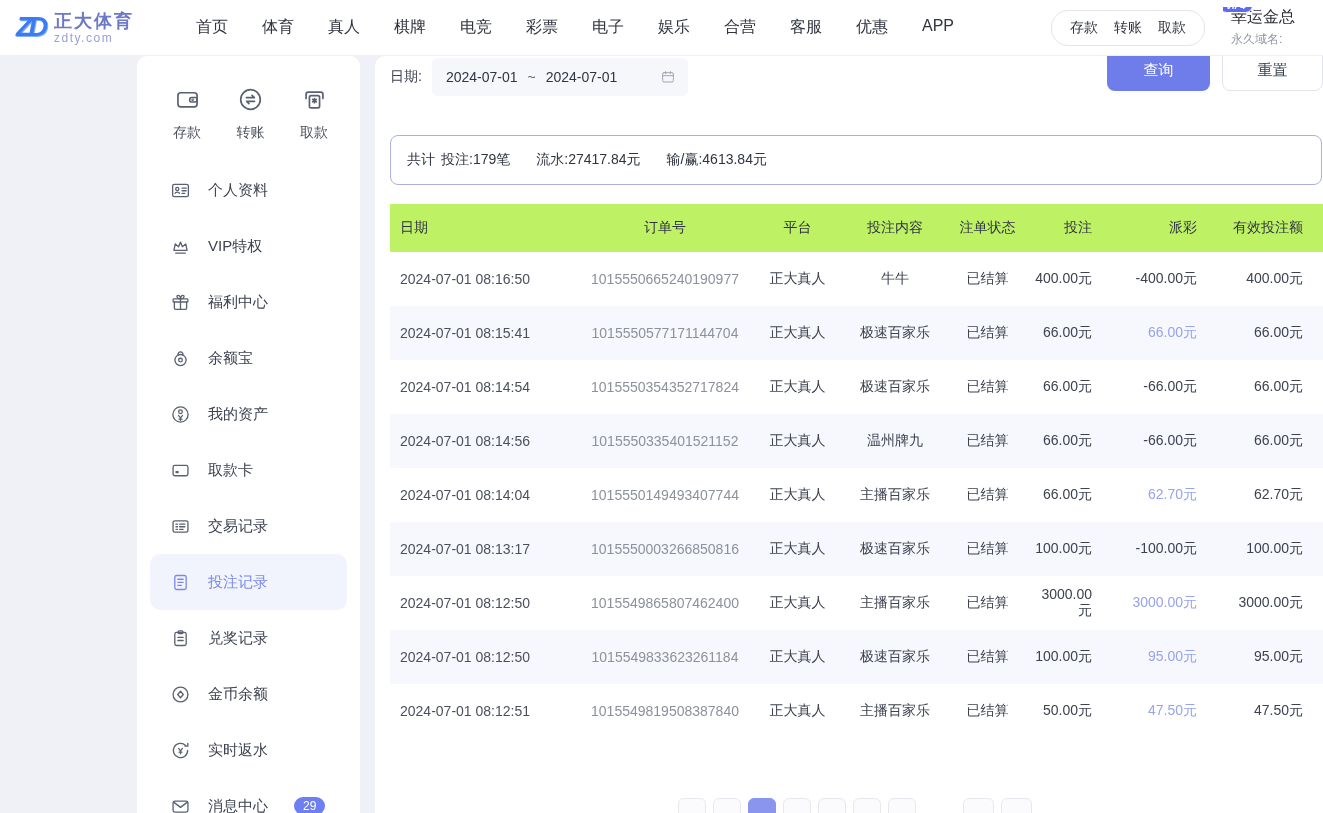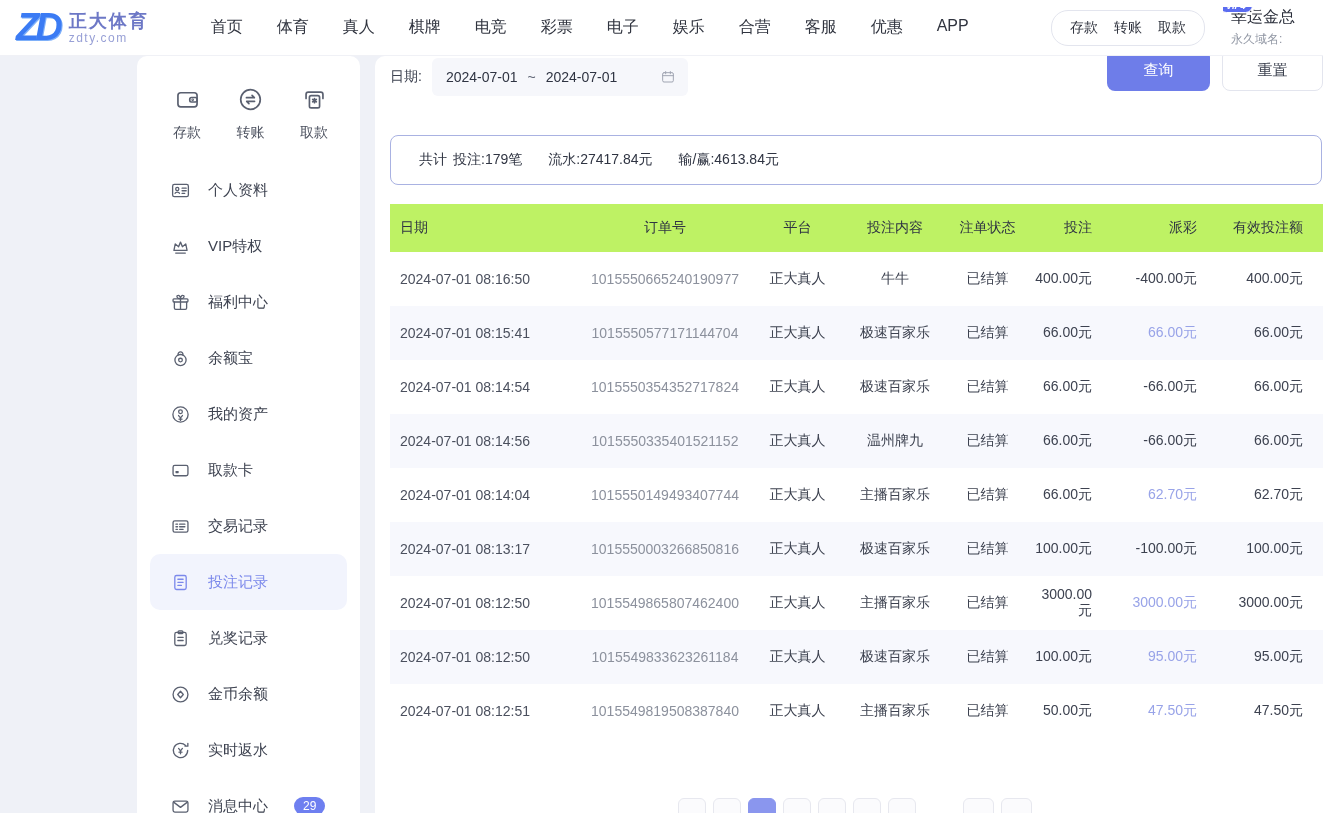--- a/index.html
+++ b/index.html
@@ -3,21 +3,21 @@
 <meta charset="utf-8">
 <style>
   * { margin:0; padding:0; box-sizing:border-box; }
   html,body { width:1323px; height:813px; overflow:hidden; }
   body { background:#eff1f7; font-family:"Liberation Sans","DejaVu Sans",sans-serif; color:#30343f; }
 
   
   .header { position:absolute; top:0; left:0; width:1323px; height:56px; background:#fff;
             border-bottom:1px solid #f0f1f6; display:flex; align-items:center; z-index:5; }
   .logo { display:flex; align-items:center; margin-left:16px; cursor:pointer; }
-  .logo-mark { font-style:italic; font-weight:900; font-size:38px; letter-spacing:-4px;
+  .logo-mark { font-style:italic; font-weight:900; font-size:27px; letter-spacing:-4px;
                color:#3b7bf4; text-shadow:1px 1px 0 #7fb0f9; margin-right:10px; }
   .brand-name { font-size:18px; font-weight:bold; color:#6d78c6; letter-spacing:2px; line-height:20px; }
   .brand-domain { font-size:12px; color:#98a0d6; letter-spacing:1.5px; }
   .nav { display:flex; gap:34px; margin-left:62px; }
   .nav-item { font-size:16px; color:#30343f; cursor:pointer; white-space:nowrap; }
   .wallet-pill { margin-left:auto; display:flex; gap:16px; border:1px solid #e3e5ee; border-radius:17px;
                  padding:8px 18px; font-size:14px; color:#30343f; }
   .wallet-pill span { cursor:pointer; }
   .userbox { display:flex; align-items:flex-start; margin-left:18px; width:100px; overflow:hidden; }
   .avatar-wrap { position:relative; flex:0 0 auto; }
@@ -64,21 +64,21 @@
                  align-items:center; padding:0 3px; }
   .range-seg { font-size:14px; color:#3d4250; padding:7px 15px; border-radius:6px; cursor:pointer; white-space:nowrap; }
   .range-seg.active { background:#fff; box-shadow:0 1px 4px rgba(40,50,90,.10); }
   .filter-btns { margin-left:auto; display:flex; margin-top:-14px; }
   .btn { height:42px; width:103px; border:none; border-radius:8px; font-size:15px; cursor:pointer;
          font-family:inherit; }
   .btn-primary { background:#6e7de9; color:#fff; }
   .btn-ghost { background:#fff; color:#3d4250; border:1px solid #e3e5ee; margin-left:12px; width:101px; }
 
   .summary { position:absolute; top:79px; left:15px; right:1px; height:50px; border:1px solid #a9b2e2;
-             border-radius:8px; display:flex; align-items:center; padding-left:28px; font-size:14px;
+             border-radius:8px; display:flex; align-items:center; padding-left:16px; font-size:14px;
              color:#2f3442; }
   .summary span { margin-right:26px; }
   .summary .s-first { margin-right:6px; }
 
   .bet-table { position:absolute; top:148px; left:15px; border-collapse:collapse; table-layout:fixed;
                width:933px; font-size:14px; }
   .bet-table th { background:#bef264; height:48px; font-weight:normal; color:#2f3442; font-size:14px; }
   .bet-table td { height:54px; color:#3d4250; }
   .bet-table tr:nth-child(even) td { background:#f7f8fd; }
   .al { text-align:left; padding-left:10px; }

